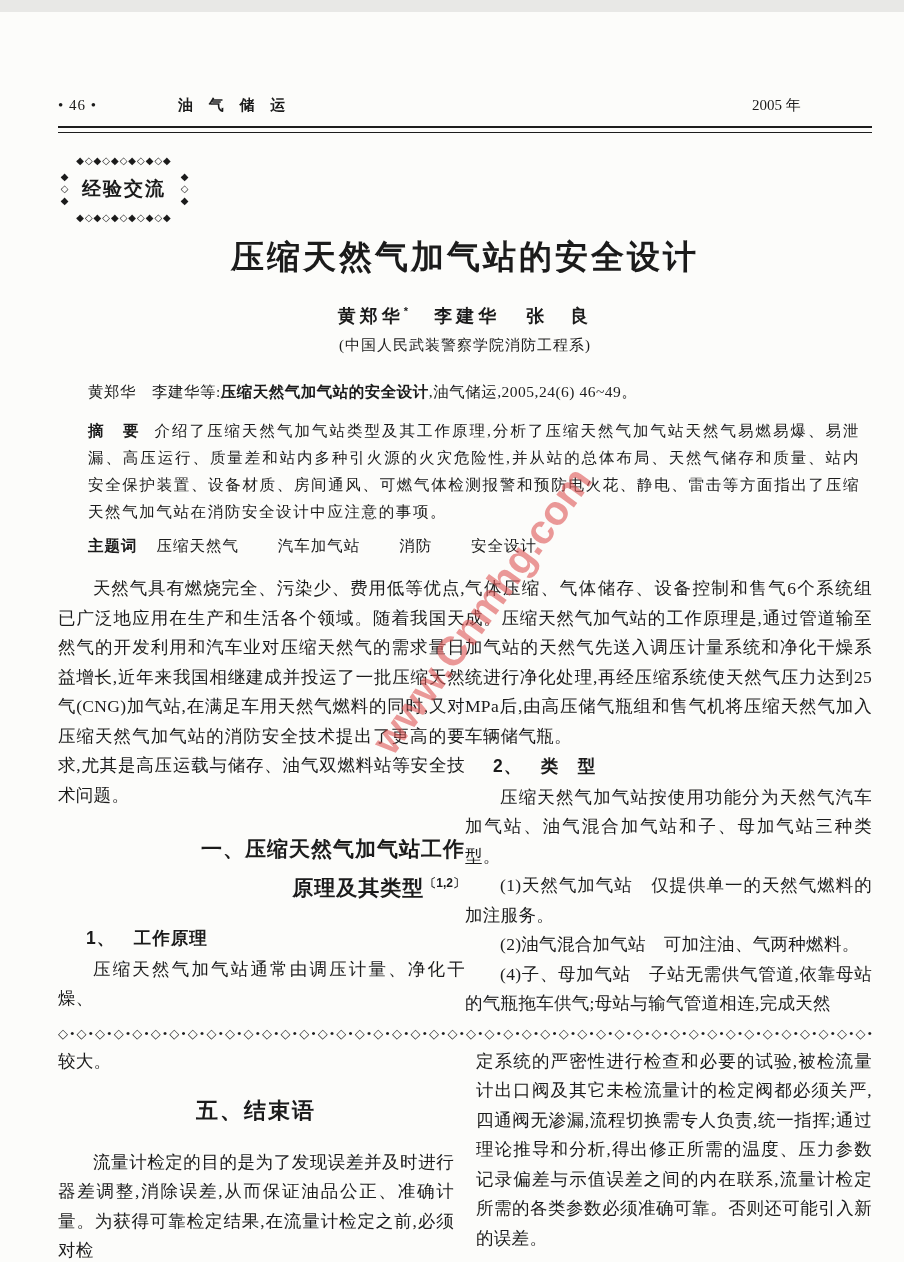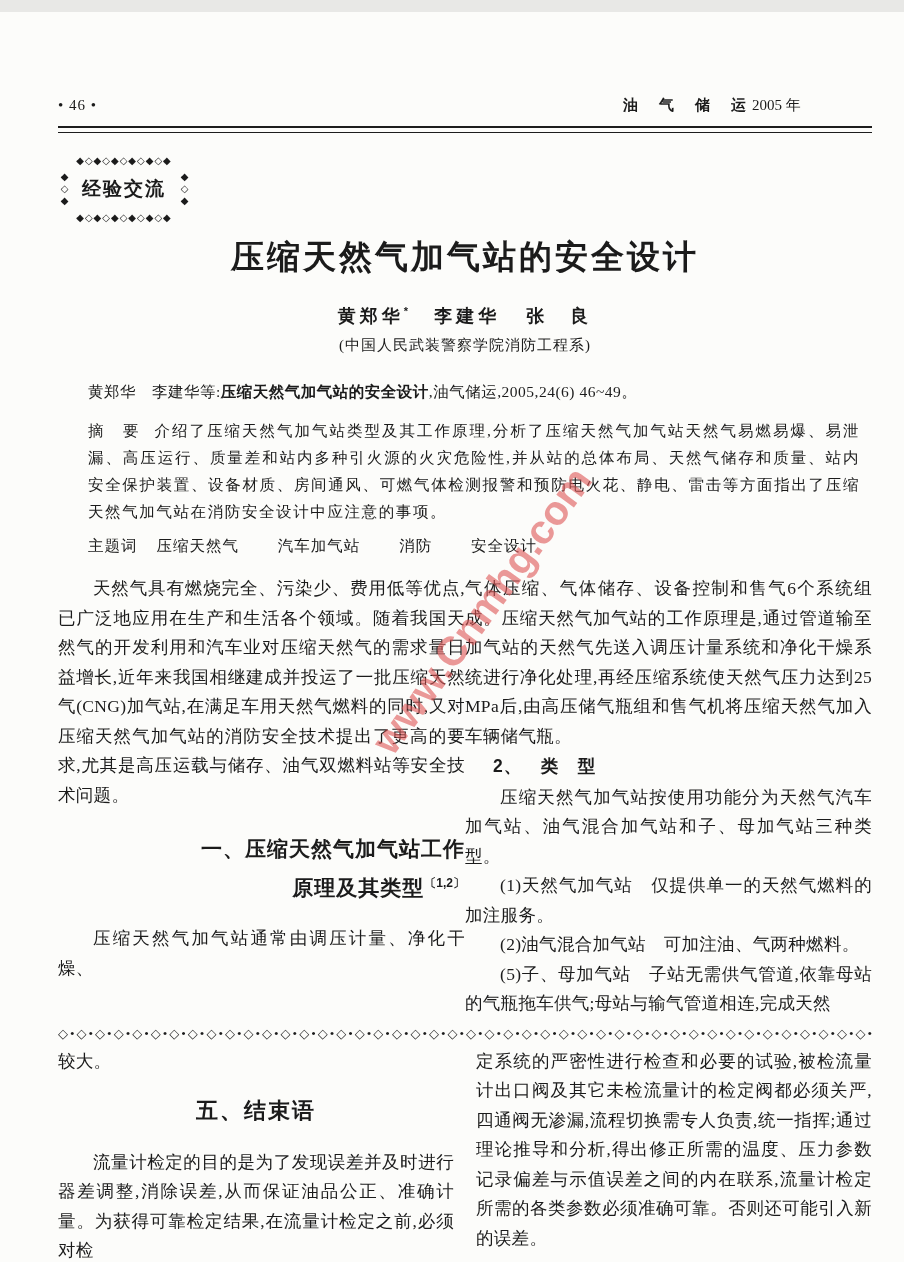--- a/index.html
+++ b/index.html
@@ -5,40 +5,40 @@
   html,body { margin:0; padding:0; background:#e8e8e6; }
   .page {
     position:relative; width:904px; height:1262px; margin:12px auto;
     background:#fcfcfa; color:#1b1b1b; box-sizing:border-box;
     padding:84px 32px 0 58px; overflow:hidden;
     font-family:"Liberation Serif","DejaVu Serif",serif;
   }
   
   .hdr { display:flex; align-items:baseline; font-size:15px; }
   .hdr-page { width:120px; letter-spacing:1px; }
-  .hdr-journal { flex:1; text-align:right; font-weight:bold; letter-spacing:6px; font-family:Liberation Mono, monospace; }
+  .hdr-journal { flex:1; text-align:left; font-weight:bold; letter-spacing:6px; font-family:Liberation Serif, serif; }
   .hdr-year { width:120px; text-align:left; }
   .hdr-rule { margin-top:11px; height:4px; border-top:2px solid #1d1d1d; border-bottom:1px solid #1d1d1d; }
   
   .badge { display:inline-flex; flex-direction:column; margin-top:22px; }
   .badge-orn { font-size:10px; line-height:11px; letter-spacing:1px; text-align:center; white-space:nowrap; overflow:hidden; max-width:140px; }
   .badge-mid { display:flex; align-items:center; justify-content:space-between; }
   .badge-side { writing-mode:vertical-rl; font-size:10px; letter-spacing:1px; line-height:12px; }
   .badge-label { font-family:"Liberation Sans","DejaVu Sans",sans-serif; font-weight:bold; font-size:19px; padding:10px 12px; letter-spacing:2px; }
   
   .title { margin-top:12px; text-align:center; font-family:"Liberation Sans","DejaVu Sans",sans-serif; font-weight:bold; font-size:33px; letter-spacing:3px; }
   .authors { margin-top:24px; text-align:center; font-family:"Liberation Sans","DejaVu Sans",sans-serif; font-weight:bold; font-size:18px; letter-spacing:4px; }
   .authors .gap { display:inline-block; width:26px; }
   .authors sup { font-size:11px; letter-spacing:0; }
   .affil { margin-top:8px; text-align:center; font-size:15px; letter-spacing:1px; }
   
   .citation { margin-top:27px; padding-left:30px; font-size:15.5px; letter-spacing:0.5px; }
   .citation .cit-bold { font-family:"Liberation Sans","DejaVu Sans",sans-serif; font-weight:bold; }
   .abstract { margin-top:14px; margin-left:30px; margin-right:12px; font-size:15.5px; line-height:27px; text-align:justify; letter-spacing:1.6px; }
-  .abstract .lbl, .keywords .lbl { font-family:"Liberation Sans","DejaVu Sans",sans-serif; font-weight:normal; margin-right:14px; }
+  .abstract .lbl, .keywords .lbl { font-family:"Liberation Sans","DejaVu Sans",sans-serif; font-weight:bold; margin-right:14px; }
   .keywords { margin-top:11px; margin-left:30px; font-size:15.5px; letter-spacing:1px; }
   .keywords .term { margin-right:34px; }
   
   .cols { display:flex; margin-top:17px; }
   .col { flex:1; font-size:17.5px; line-height:29.5px; text-align:justify; letter-spacing:0.3px; }
   .p-ind { text-indent:2em; margin:0; }
   .p-flush { text-indent:0; margin:0; }
   .sec-head { font-family:"Liberation Sans","DejaVu Sans",sans-serif; font-weight:bold; text-align:right; font-size:21px; line-height:35px; margin:21px 0 19px 0; letter-spacing:1px; }
   .sec-head sup { font-size:12px; font-weight:bold; letter-spacing:0; }
   .sub-head { font-family:"Liberation Sans","DejaVu Sans",sans-serif; font-weight:bold; font-size:17.5px; padding-left:1.6em; margin:1px 0; letter-spacing:1px; }
@@ -108,29 +108,30 @@
   </div>
 
   
   <div class="cols">
     <div class="col">
       <p class="p-ind">天然气具有燃烧完全、污染少、费用低等优点,已广泛地应用在生产和生活各个领域。随着我国天然气的开发利用和汽车业对压缩天然气的需求量日益增长,近年来我国相继建成并投运了一批压缩天然气(CNG)加气站,在满足车用天然气燃料的同时,又对压缩天然气加气站的消防安全技术提出了更高的要求,尤其是高压运载与储存、油气双燃料站等安全技术问题。</p>
       <div class="sec-head">
         <div>一、压缩天然气加气站工作</div>
         <div><span>原理及其类型</span><sup>〔1,2〕</sup></div>
       </div>
+      <div class="sub-head">1、　工作原理</div>
       <p class="p-ind">压缩天然气加气站通常由调压计量、净化干燥、</p>
     </div>
     <div class="col">
       <p class="p-flush">气体压缩、气体储存、设备控制和售气6个系统组成。压缩天然气加气站的工作原理是,通过管道输至加气站的天然气先送入调压计量系统和净化干燥系统进行净化处理,再经压缩系统使天然气压力达到25 MPa后,由高压储气瓶组和售气机将压缩天然气加入车辆储气瓶。</p>
       <div class="sub-head">2、　类　型</div>
       <p class="p-ind">压缩天然气加气站按使用功能分为天然气汽车加气站、油气混合加气站和子、母加气站三种类型。</p>
       <p class="p-ind">(1)天然气加气站　仅提供单一的天然气燃料的加注服务。</p>
       <p class="p-ind">(2)油气混合加气站　可加注油、气两种燃料。</p>
-      <p class="p-ind">(5)子、母加气站　子站无需供气管道,依靠母站的气瓶拖车供气;母站与输气管道相连,完成天然</p>
+      <p class="p-ind">(4)子、母加气站　子站无需供气管道,依靠母站的气瓶拖车供气;母站与输气管道相连,完成天然</p>
     </div>
   </div>
 
   
   <div class="divider">◇•◇•◇•◇•◇•◇•◇•◇•◇•◇•◇•◇•◇•◇•◇•◇•◇•◇•◇•◇•◇•◇•◇•◇•◇•◇•◇•◇•◇•◇•◇•◇•◇•◇•◇•◇•◇•◇•◇•◇•◇•◇•◇•◇•◇•◇•◇•◇•◇•◇•◇•◇•</div>
 
   
   <div class="cols-bottom">
     <div class="col">
       <p class="p-flush">较大。</p>

